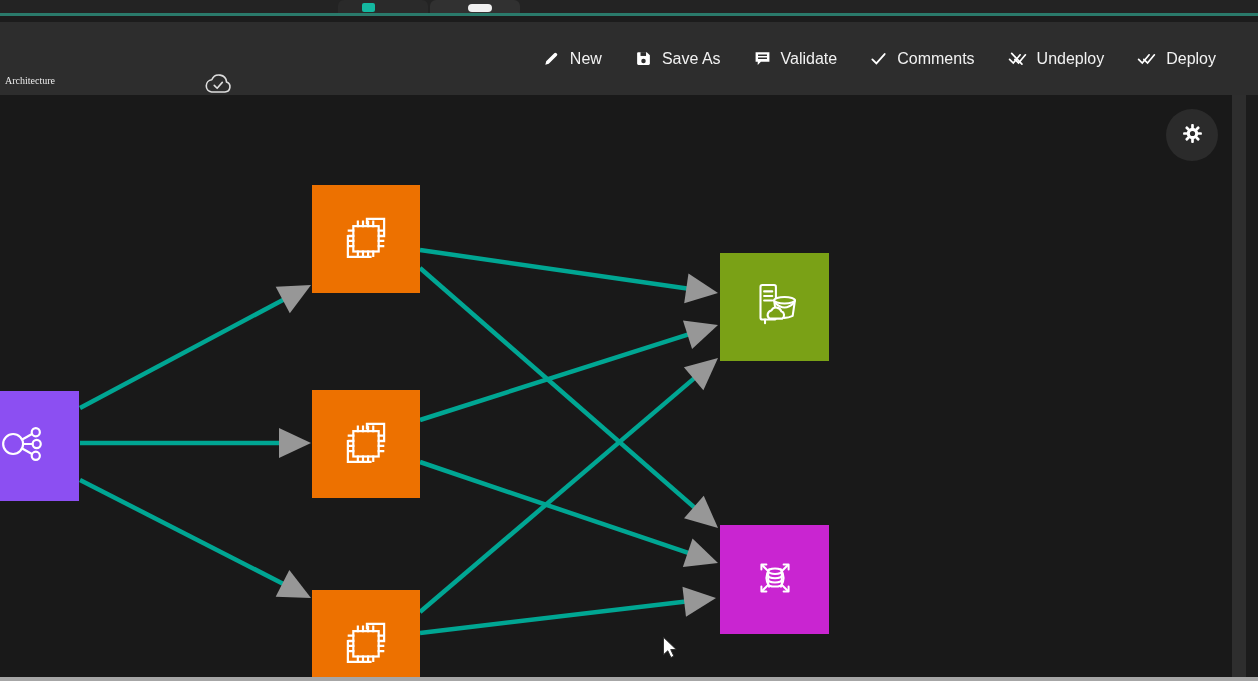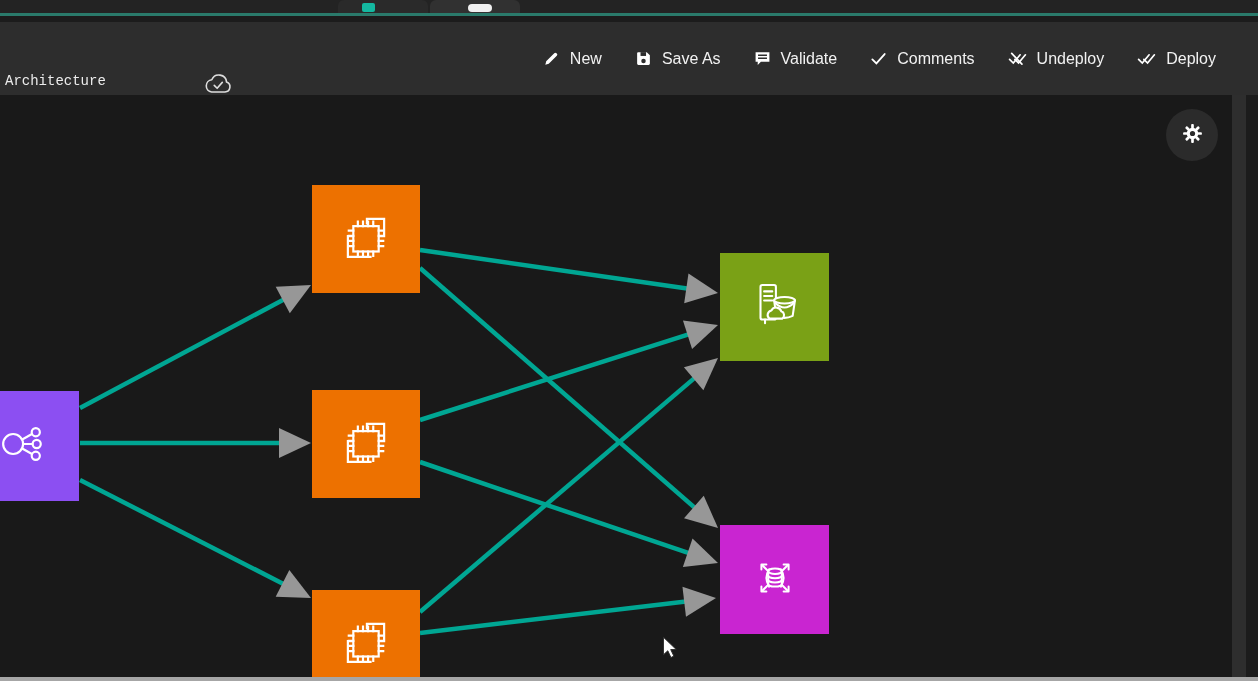--- a/index.html
+++ b/index.html
@@ -17,21 +17,21 @@
   .white-glyph { position:absolute; left:38px; top:4px; width:24px; height:8px;
                  background:#f0f0f0; border-radius:4px; }
   .accent-line { position:absolute; left:0; top:13px; width:1258px; height:3px; background:#2a7a6b; }
   .substrip { position:absolute; left:0; top:16px; width:1258px; height:6px; background:#1c1c1c; }
 
   
   .toolbar { position:absolute; left:0; top:22px; width:1258px; height:73px; background:#2d2d2d; }
   .title-input { position:absolute; left:0; top:46px; width:201px; height:32px;
                  padding:0 0 6px 5px; background:transparent; border:none;
                  border-bottom:1px solid #c9c9c9; outline:none;
-                 color:#ececec; font-size:14px; font-family:Liberation Mono, monospace; }
+                 color:#ececec; font-size:10px; font-family:Liberation Serif, serif; }
   .cloud-saved { position:absolute; left:203px; top:50px; }
   .actions { position:absolute; right:40px; top:0; height:73px; display:flex; align-items:center; gap:29px; }
   .tbtn { display:flex; align-items:center; gap:10px; background:none; border:none; cursor:pointer;
           color:#f2f2f2; font-size:16px; font-family:"Liberation Sans", sans-serif; padding:4px 2px; }
   .tbtn svg { display:block; }
 
   
   .canvas { position:absolute; left:0; top:95px; width:1232px; height:586px;
             background:#191919; overflow:hidden; }
   #edges { position:absolute; left:0; top:0; }

